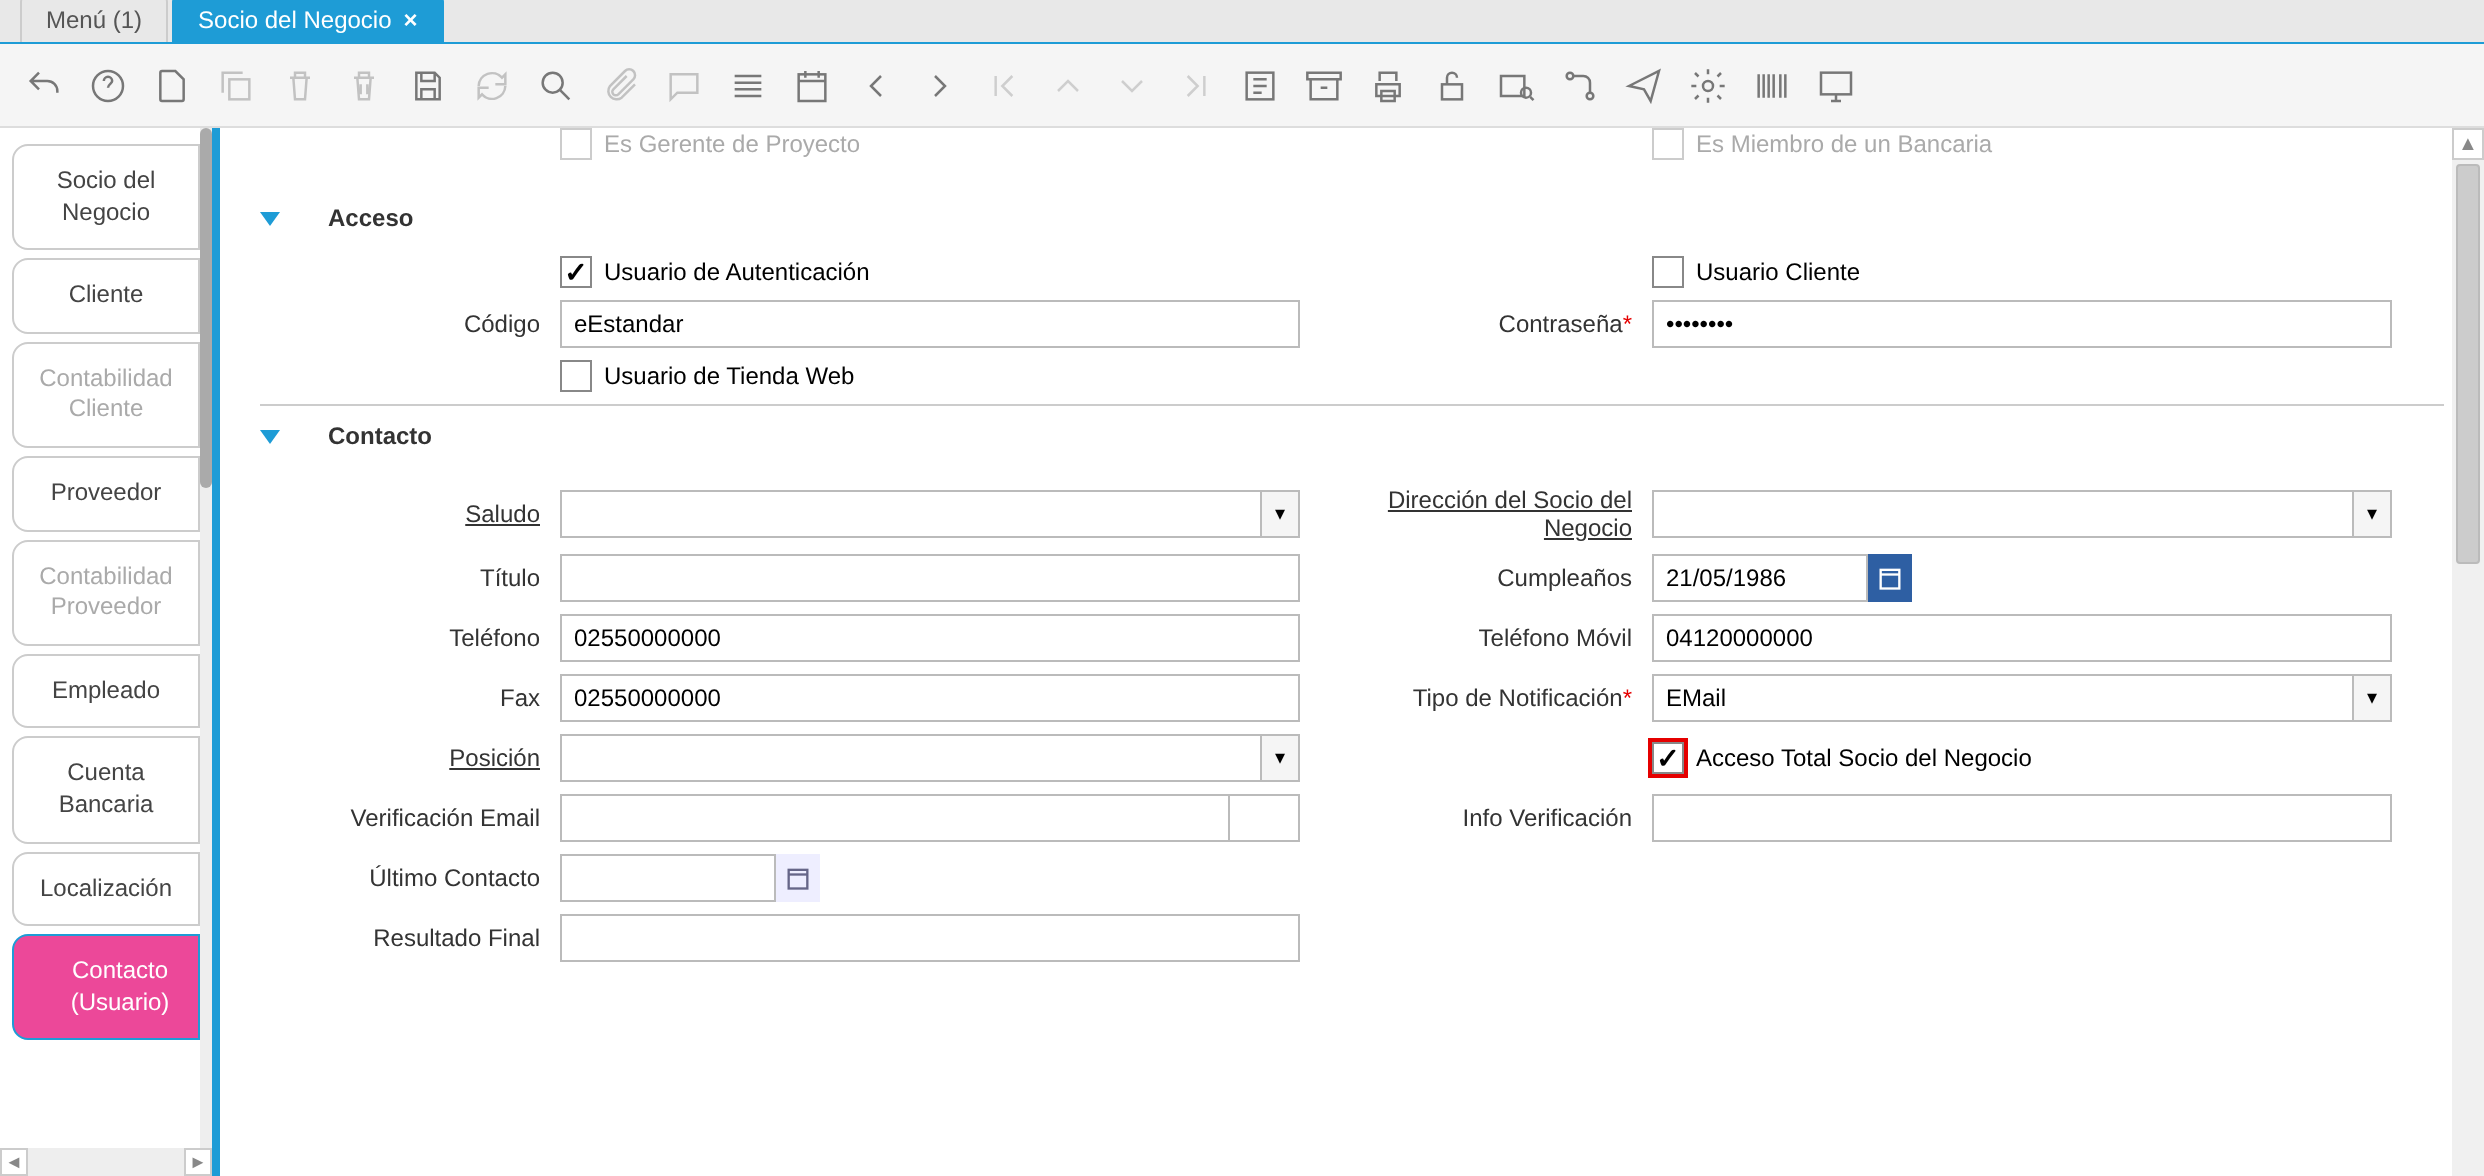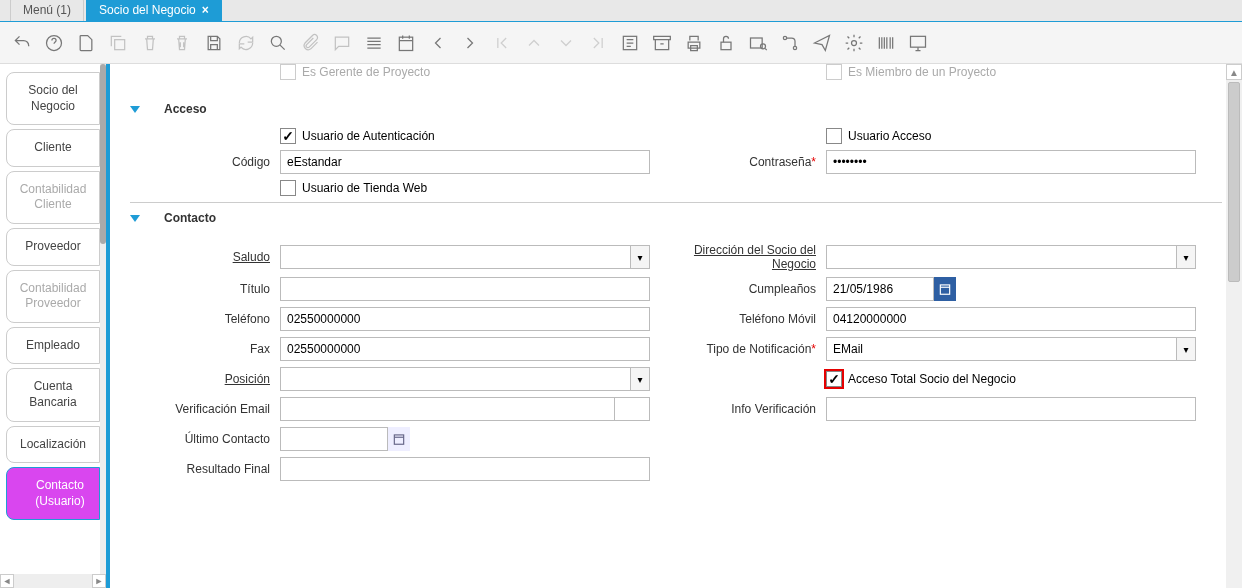--- a/index.html
+++ b/index.html
@@ -17,21 +17,21 @@
 .toolbar .tb-icon svg { width: 20px; height: 20px; stroke: #777; fill: none; stroke-width: 1.5; }
 
 
 .main { display: flex; height: calc(588px - 22px - 42px); }
 
 
 .sidebar-wrap { width: 106px; position: relative; overflow: hidden; }
 .sidebar { width: 100px; padding: 8px 0 8px 6px; overflow-y: auto; height: 100%; }
 .sidebar-item { background: #fff; border: 1px solid #ccc; border-radius: 8px 0 0 8px; padding: 10px 6px; margin-bottom: 4px; text-align: center; color: #444; cursor: pointer; font-size: 12px; line-height: 1.3; }
 .sidebar-item.disabled { color: #aaa; }
-.sidebar-item.active { background: #d946ef; color: #fff; border-color: #1e9cd6; padding-left: 20px; }
+.sidebar-item.active { background: #ec4899; color: #fff; border-color: #1e9cd6; padding-left: 20px; }
 .sidebar-scroll { position: absolute; right: 0; top: 0; width: 6px; height: 100%; background: #eee; }
 .sidebar-scroll .thumb { position: absolute; left: 0; top: 0; width: 6px; height: 180px; background: #aaa; border-radius: 3px; }
 
 
 .vsep { width: 4px; background: #1e9cd6; }
 
 
 .content-wrap { flex: 1; overflow-y: scroll; padding: 0 20px 10px 20px; }
 
 
@@ -279,21 +279,21 @@
     <div class="row-top-cut">
       <div class="half">
         <span class="chk">
           <span class="box"></span>
           <span class="label">Es Gerente de Proyecto</span>
         </span>
       </div>
       <div class="half">
         <span class="chk">
           <span class="box"></span>
-          <span class="label">Es Miembro de un Proyecto</span>
+          <span class="label">Es Miembro de un Bancaria</span>
         </span>
       </div>
     </div>
 
     <div class="section-hdr first">
       <span class="tri"></span>
       <span class="title">Acceso</span>
     </div>
 
     <div class="form-row">
@@ -301,21 +301,21 @@
         <span class="lbl"></span>
         <span class="chk checked ctrl">
           <span class="box"></span>
           <span>Usuario de Autenticación</span>
         </span>
       </div>
       <div class="pair">
         <span class="lbl"></span>
         <span class="chk ctrl">
           <span class="box"></span>
-          <span>Usuario Acceso</span>
+          <span>Usuario Cliente</span>
         </span>
       </div>
     </div>
 
     <div class="form-row">
       <div class="pair">
         <span class="lbl">Código</span>
         <span class="ctrl"><input type="text" value="eEstandar" style=""></span>
       </div>
       <div class="pair">

